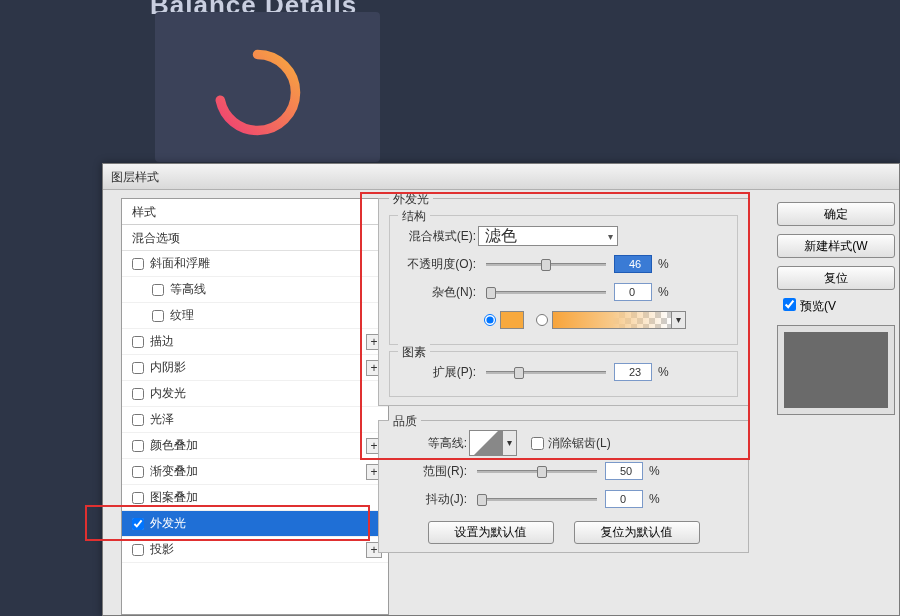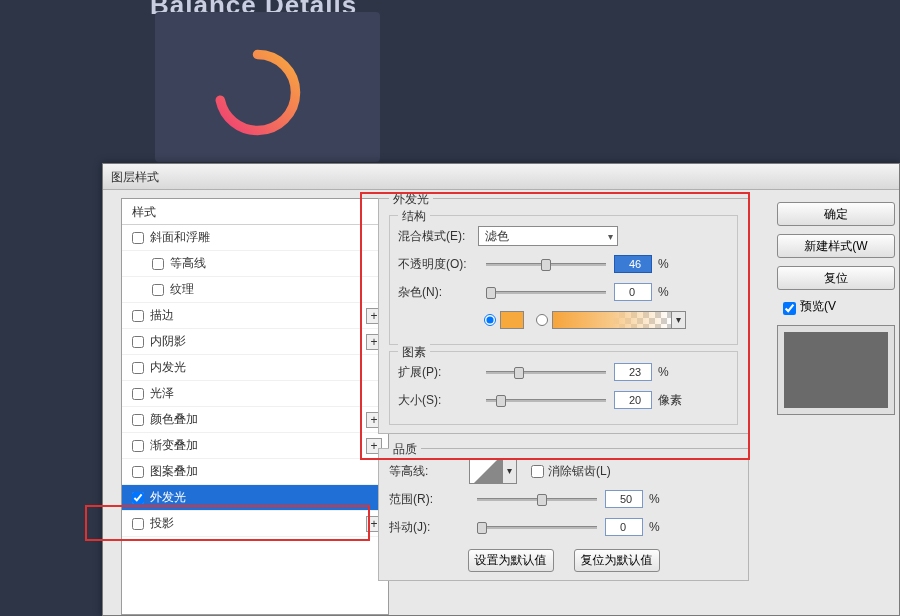--- a/index.html
+++ b/index.html
@@ -68,23 +68,23 @@
   }
   .subgroup {
     border: 1px solid #c5c5c5; margin-top: 6px; padding: 8px 8px 8px 8px; position: relative;
   }
   .subgroup-title {
     position: absolute; top: -8px; left: 8px; background: #e8e8e8; padding: 0 4px; font-size: 12px; color: #333;
   }
   .row {
     display: flex; align-items: center; height: 24px; font-size: 12px; color: #333; margin-bottom: 4px;
   }
-  .row-label { width: 80px; padding-right: 2px; }
+  .row-label { width: 80px; text-align: right; padding-right: 2px; }
   .select {
-    border: 1px solid #8a8a8a; background: #fff; height: 20px; font-size: 12px; padding: 0 18px 0 6px;
+    border: 1px solid #8a8a8a; background: #fff; height: 20px; font-size: 16px; padding: 0 18px 0 6px;
     position: relative; display: inline-flex; align-items: center;
   }
   .select::after { content: "▾"; position: absolute; right: 4px; font-size: 10px; color: #555; }
   .slider {
     flex: 0 0 120px; height: 3px; background: #b8b8b8; position: relative; margin: 0 8px;
     border-top: 1px solid #888;
   }
   .slider .thumb {
     position: absolute; top: -5px; width: 10px; height: 12px; background: #d8d8d8;
     border: 1px solid #777; border-radius: 2px;
@@ -112,31 +112,31 @@
 
   .contour-swatch {
     width: 34px; height: 26px; border: 1px solid #888; background: linear-gradient(135deg,#fff 49%,#888 51%);
     position: relative;
   }
   .contour-arrow { width: 14px; height: 26px; border: 1px solid #888; border-left: none; background: #e8e8e8; font-size: 10px; text-align: center; line-height: 24px; }
 
   .btn-row { display: flex; justify-content: center; gap: 20px; margin-top: 10px; }
   .small-btn {
     border: 1px solid #8a8a8a; background: linear-gradient(#fdfdfd,#e3e3e3);
-    font-size: 12px; padding: 2px 6px; border-radius: 3px;
+    font-size: 12px; padding: 2px 26px; border-radius: 3px;
   }
 
   
   .right-col { position: absolute; right: 0; top: 12px; width: 130px; }
   .big-btn {
     display: block; width: 118px; margin: 0 0 8px 8px; height: 24px;
     border: 1px solid #8a8a8a; background: linear-gradient(#fdfdfd,#e0e0e0);
     font-size: 12px; border-radius: 3px; text-align: center;
   }
-  .preview-check { margin: 4px 16px 0 14px; font-size: 12px; display: flex; align-items: flex-end; }
+  .preview-check { margin: 4px 16px 0 14px; font-size: 12px; display: flex; align-items: flex-start; }
   .preview-check input { margin-right: 4px; }
   .preview-box {
     margin: 10px 0 0 8px; width: 118px; height: 90px; border: 1px solid #888; background: #6a6a6a;
     box-shadow: inset 0 0 0 6px #e0e0e0;
   }
 
   
   .redbox { position: absolute; border: 2px solid #e03030; pointer-events: none; }
   .red1 { left: 360px; top: 192px; width: 390px; height: 268px; }
   .red2 { left: 85px;  top: 505px; width: 285px; height: 36px; }
@@ -159,20 +159,21 @@
     </svg>
   </div>
 </div>
 
 <div class="dialog">
   <div class="dialog-titlebar">图层样式</div>
   <div class="dialog-body">
 
     <div class="styles-panel">
       <div class="styles-header">样式</div>
+      <div class="styles-sub">混合选项</div>
 
       <div class="style-item">
         <input type="checkbox" style="">
         <span>斜面和浮雕</span>
       </div>
       <div class="style-item sub">
         <input type="checkbox" style="">
         <span>等高线</span>
       </div>
       <div class="style-item sub">
@@ -262,28 +263,20 @@
 
         <div class="subgroup">
           <div class="subgroup-title">图素</div>
           <div class="row">
             <span class="row-label">扩展(P):</span>
             <div class="slider">
                 <div class="thumb" style="left:23%"></div>
               </div>
             <input class="num-input" value="23" style="">
             <span class="unit">%</span>
-          </div>
-          <div class="row">
-            <span class="row-label">大小(S):</span>
-            <div class="slider">
-                <div class="thumb" style="left:8%"></div>
-              </div>
-            <input class="num-input" value="20" style="">
-            <span class="unit">像素</span>
           </div>
         </div>
       </div>
 
       <div class="group" style="margin-top:14px">
         <div class="group-title">品质</div>
         <div class="row">
           <span class="row-label">等高线:</span>
           <span class="contour-swatch"></span>
           <span class="contour-arrow">▾</span>

